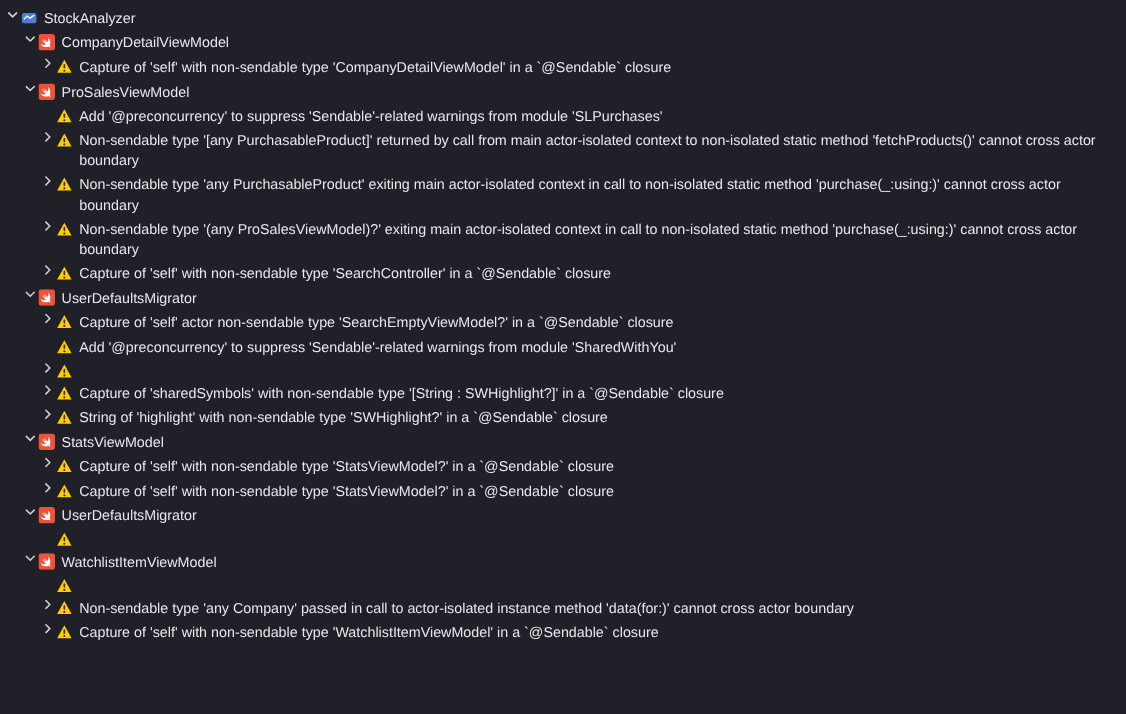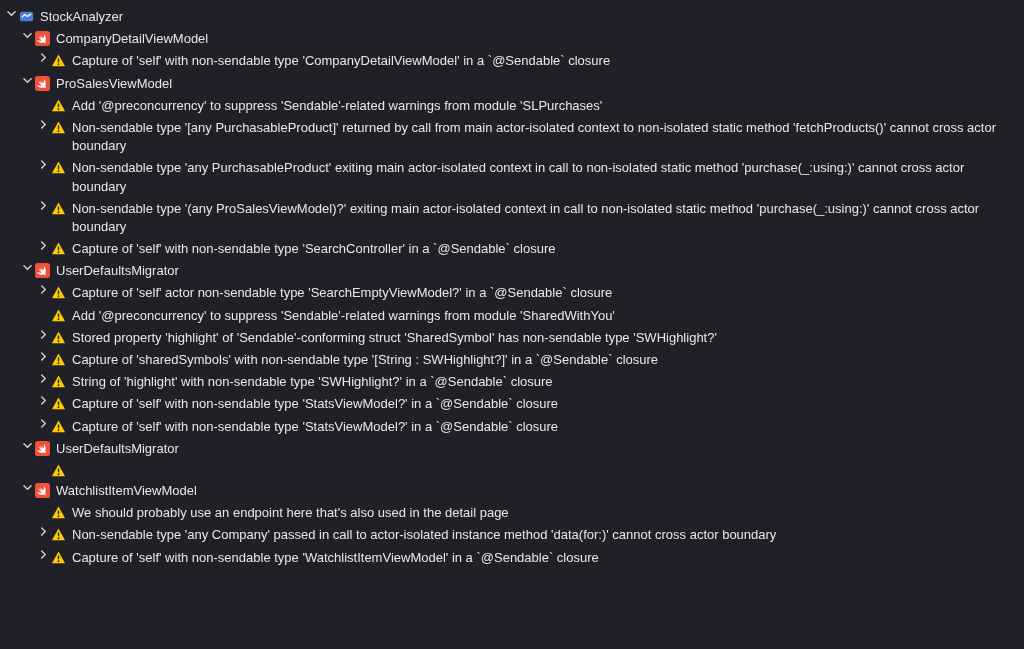--- a/index.html
+++ b/index.html
@@ -246,21 +246,20 @@
           <path d="M3 1 L7 5 L3 9" stroke="#d0d0d0" stroke-width="1.6" fill="none" stroke-linecap="round" stroke-linejoin="round"></path>
         </svg>
       </span>
       <span class="icon">
         <svg width="15" height="15" viewBox="0 0 16 16">
           <path d="M8 1.5 L15 14 H1 Z" fill="#ffcc00"></path>
           <rect x="7.2" y="5.5" width="1.6" height="4.5" rx="0.8" fill="#3a2f00"></rect>
           <circle cx="8" cy="12" r="1" fill="#3a2f00"></circle>
         </svg>
       </span>
-      <span class="label">Stored property 'highlight' of 'Sendable'-conforming struct 'SharedSymbol' has non-sendable type 'SWHighlight?'</span>
     </div>
     <div class="row">
       <span class="indent-spacer" style="width: 32px;"></span>
       <span class="disclosure">
         <svg width="9" height="9" viewBox="0 0 10 10">
           <path d="M3 1 L7 5 L3 9" stroke="#d0d0d0" stroke-width="1.6" fill="none" stroke-linecap="round" stroke-linejoin="round"></path>
         </svg>
       </span>
       <span class="icon">
         <svg width="15" height="15" viewBox="0 0 16 16">
@@ -281,20 +280,35 @@
       <span class="icon">
         <svg width="15" height="15" viewBox="0 0 16 16">
           <path d="M8 1.5 L15 14 H1 Z" fill="#ffcc00"></path>
           <rect x="7.2" y="5.5" width="1.6" height="4.5" rx="0.8" fill="#3a2f00"></rect>
           <circle cx="8" cy="12" r="1" fill="#3a2f00"></circle>
         </svg>
       </span>
       <span class="label">String of 'highlight' with non-sendable type 'SWHighlight?' in a `@Sendable` closure</span>
     </div>
     <div class="row">
+      <span class="indent-spacer" style="width: 16px;"></span>
+      <span class="disclosure">
+        <svg width="9" height="9" viewBox="0 0 10 10">
+          <path d="M1 3 L5 7 L9 3" stroke="#d0d0d0" stroke-width="1.6" fill="none" stroke-linecap="round" stroke-linejoin="round"></path>
+        </svg>
+      </span>
+      <span class="icon">
+        <svg width="15" height="15" viewBox="0 0 16 16">
+          <rect width="16" height="16" rx="3" fill="#f05138"></rect>
+          <path d="M9.5 3.2c2.2 2.4 2.6 5.5 1.3 7.7.6.7 1.1 1.7.7 2.3-.4-.7-1.1-1.1-2-1-1.2.1-2.3.8-4.2.1C3.4 11.6 2.3 9.9 2 9.3c1.8 1.2 3.9 1.5 5.2.9C5.3 8.6 3.6 6 3.2 5.3c1.6 1.4 3.8 2.8 4.5 3.1C6.5 6.8 5 4.4 5 4.4c2 1.8 4.1 3.1 4.1 3.1.3-.9.6-2.6.4-4.3z" fill="#fff"></path>
+        </svg>
+      </span>
+      <span class="label">StatsViewModel</span>
+    </div>
+    <div class="row">
       <span class="indent-spacer" style="width: 32px;"></span>
       <span class="disclosure">
         <svg width="9" height="9" viewBox="0 0 10 10">
           <path d="M3 1 L7 5 L3 9" stroke="#d0d0d0" stroke-width="1.6" fill="none" stroke-linecap="round" stroke-linejoin="round"></path>
         </svg>
       </span>
       <span class="icon">
         <svg width="15" height="15" viewBox="0 0 16 16">
           <path d="M8 1.5 L15 14 H1 Z" fill="#ffcc00"></path>
           <rect x="7.2" y="5.5" width="1.6" height="4.5" rx="0.8" fill="#3a2f00"></rect>
@@ -363,21 +377,20 @@
     <div class="row">
       <span class="indent-spacer" style="width: 32px;"></span>
       <span class="disclosure"></span>
       <span class="icon">
         <svg width="15" height="15" viewBox="0 0 16 16">
           <path d="M8 1.5 L15 14 H1 Z" fill="#ffcc00"></path>
           <rect x="7.2" y="5.5" width="1.6" height="4.5" rx="0.8" fill="#3a2f00"></rect>
           <circle cx="8" cy="12" r="1" fill="#3a2f00"></circle>
         </svg>
       </span>
-      <span class="label">We should probably use an endpoint here that's also used in the detail page</span>
     </div>
     <div class="row">
       <span class="indent-spacer" style="width: 32px;"></span>
       <span class="disclosure">
         <svg width="9" height="9" viewBox="0 0 10 10">
           <path d="M3 1 L7 5 L3 9" stroke="#d0d0d0" stroke-width="1.6" fill="none" stroke-linecap="round" stroke-linejoin="round"></path>
         </svg>
       </span>
       <span class="icon">
         <svg width="15" height="15" viewBox="0 0 16 16">

